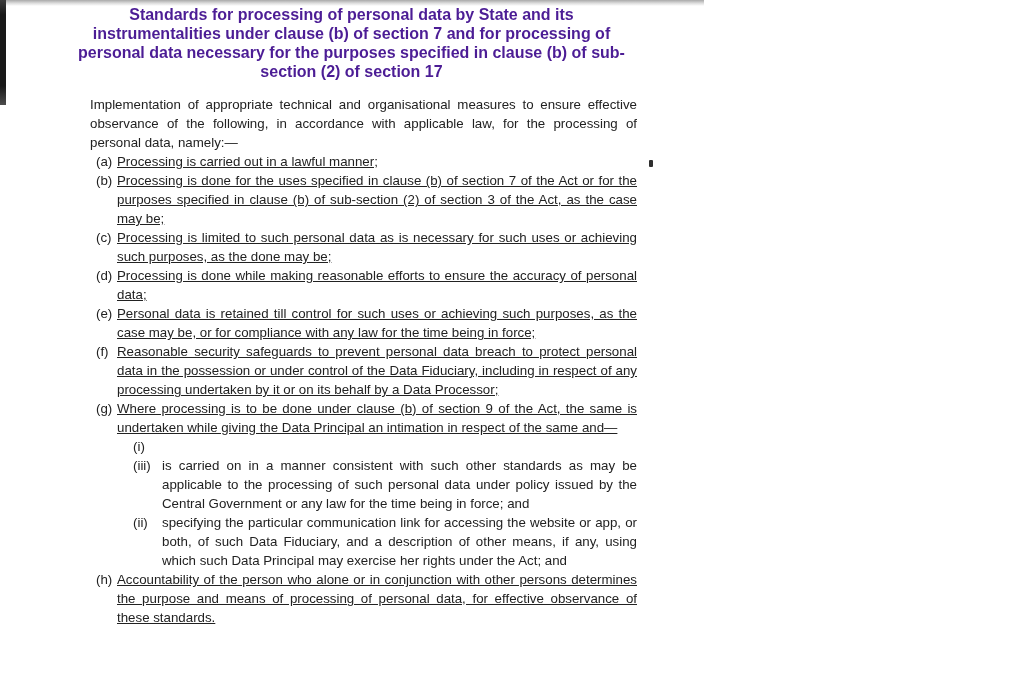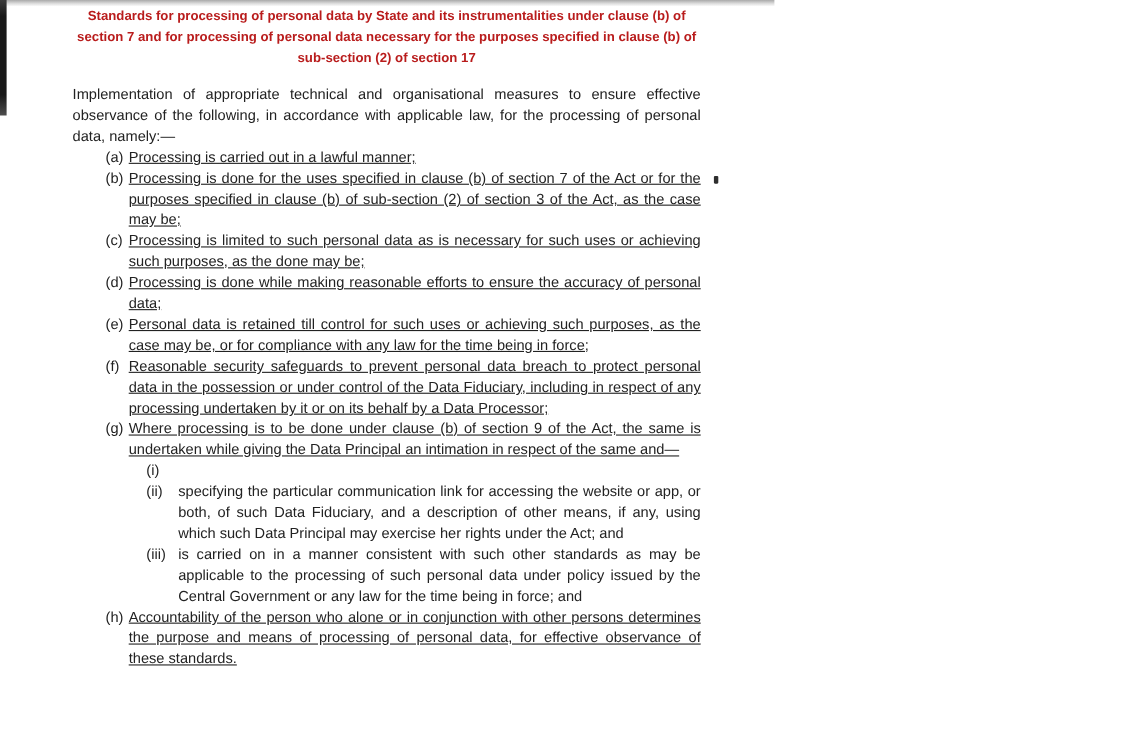--- a/index.html
+++ b/index.html
@@ -38,32 +38,33 @@
   }
 
   
   .page {
     position: absolute;
     left: 66px;
     top: 5px;
     width: 571px;
   }
   .doc-heading {
-    font-size: 12px;
+    font-size: 16px;
     line-height: 19px;
     font-weight: bold;
     text-align: center;
-    color: #b91c1c;
+    color: #4c1d95;
   }
   .doc-intro {
     margin-top: 14px;
     font-size: 13.3px;
     line-height: 19px;
     text-align: justify;
     text-align-last: left;
+    margin-left: 24px;
   }
   .clause, .subclause {
     display: flex;
     font-size: 13.3px;
     line-height: 19px;
   }
   .clause-label {
     flex: none;
     margin-left: 30px;
     width: 21px;
@@ -131,27 +132,27 @@
   <div class="clause">
     <span class="clause-label">(g)</span>
     <span class="clause-text">Where processing is to be done under clause (b) of section 9 of the Act, the same is undertaken while giving the Data Principal an intimation in respect of the same and—</span>
   </div>
 
   <div class="subclause">
     <span class="sub-label">(i)</span>
   </div>
 
   <div class="subclause">
-    <span class="sub-label">(ii)</span>
-    <span class="sub-text">specifying the particular communication link for accessing the website or app, or both, of such Data Fiduciary, and a description of other means, if any, using which such Data Principal may exercise her rights under the Act; and</span>
+    <span class="sub-label">(iii)</span>
+    <span class="sub-text">is carried on in a manner consistent with such other standards as may be applicable to the processing of such personal data under policy issued by the Central Government or any law for the time being in force; and</span>
   </div>
 
   <div class="subclause">
-    <span class="sub-label">(iii)</span>
-    <span class="sub-text">is carried on in a manner consistent with such other standards as may be applicable to the processing of such personal data under policy issued by the Central Government or any law for the time being in force; and</span>
+    <span class="sub-label">(ii)</span>
+    <span class="sub-text">specifying the particular communication link for accessing the website or app, or both, of such Data Fiduciary, and a description of other means, if any, using which such Data Principal may exercise her rights under the Act; and</span>
   </div>
 
   <div class="clause">
     <span class="clause-label">(h)</span>
     <span class="clause-text">Accountability of the person who alone or in conjunction with other persons determines the purpose and means of processing of personal data, for effective observance of these standards.</span>
   </div>
 
 </div>
 
 </body></html>

